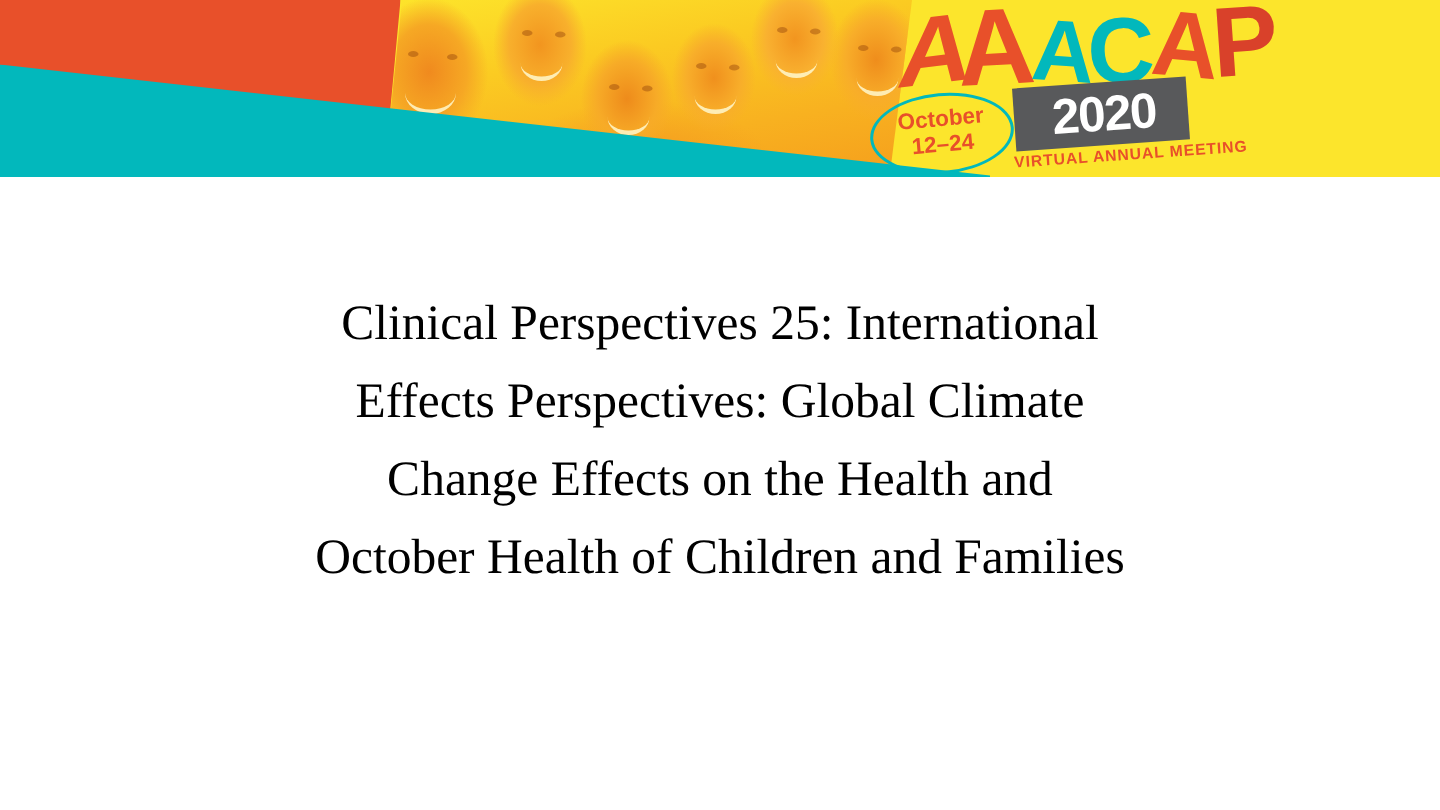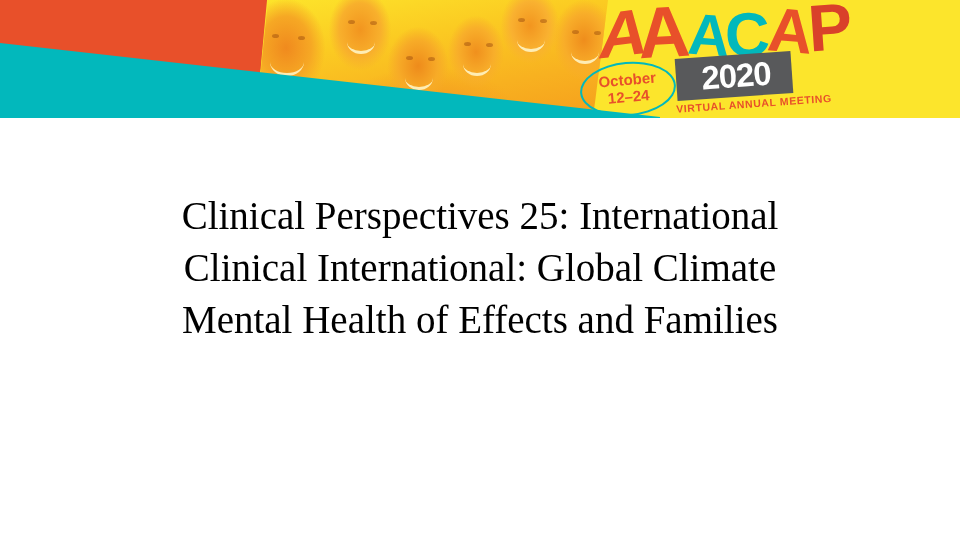--- a/index.html
+++ b/index.html
@@ -134,21 +134,21 @@
     font-weight:bold; line-height:1.12; transform:rotate(-5deg);
   }
   .oval-text .m{ font-size:15px; }
   .oval-text .d{ font-size:15px; }
 
   
   .title{
     position:absolute; left:20px; top:190px; width:920px;
     text-align:center;
     font-family:"Liberation Serif", serif;
-    font-size:39px; line-height:52px; color:#000000;
+    font-size:33px; line-height:52px; color:#000000;
     font-weight:400;
   }
   .title .ln{ display:block; white-space:nowrap; }
 </style>
 </head>
 <body>
 
 <div class="banner">
 
   <div class="wedge-orange"></div>
@@ -201,15 +201,16 @@
       <div class="d">12–24</div>
     </div>
   </div>
 
   <div class="wedge-teal"></div>
 
 </div>
 
 <div class="title">
   <span class="ln">Clinical Perspectives 25: International</span>
-  <span class="ln">Clinical International: Global Climate</span>
-  <span class="ln">Mental Health of Effects and Families</span>
+  <span class="ln">Effects Perspectives: Global Climate</span>
+  <span class="ln">Change Effects on the Health and</span>
+  <span class="ln">October Health of Children and Families</span>
 </div>
 
 </body></html>

